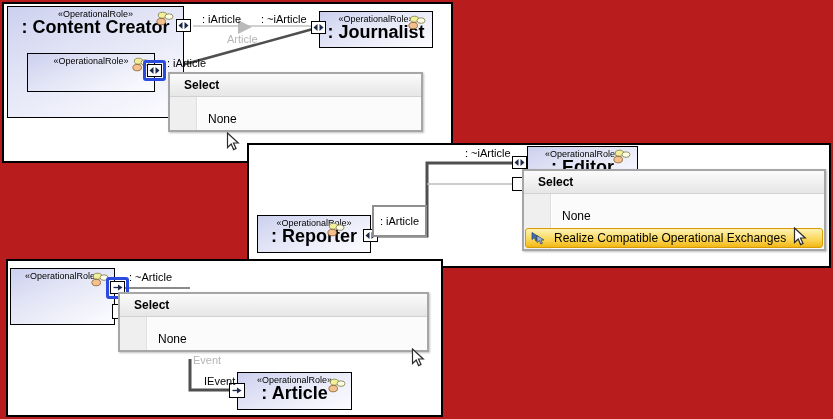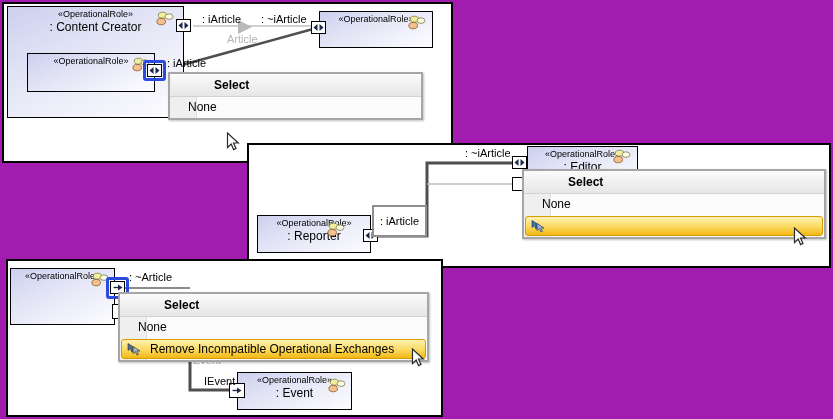--- a/index.html
+++ b/index.html
@@ -1,46 +1,46 @@
 <!DOCTYPE html>
 <html><head>
 <meta charset="utf-8">
 <style>
   html,body{margin:0;padding:0;background:#fff;}
-  .stage{position:relative;width:833px;height:419px;background:#a21caf;overflow:hidden;
+  .stage{position:relative;width:833px;height:419px;background:#b91c1c;overflow:hidden;
          font-family:"Liberation Sans",sans-serif;color:#000;}
   .panel{position:absolute;background:#fff;border:2px solid #000;box-sizing:border-box;}
   .lines{position:absolute;left:0;top:0;width:833px;height:419px;pointer-events:none;}
 
   .rolebox{position:absolute;border:1px solid #000;box-sizing:border-box;text-align:center;
            background:linear-gradient(155deg,#ccd0ee 0%,#e3e5f6 40%,#fdfdff 100%);}
   .stereo{font-size:9px;line-height:11px;margin-top:2px;letter-spacing:0;}
-  .rname{font-size:12px;line-height:14px;font-weight:normal;}
+  .rname{font-size:18px;line-height:14px;font-weight:bold;}
   .ricon{position:absolute;}
 
   .port{position:absolute;width:15px;height:13px;background:#fff;border:1px solid #000;
         box-sizing:border-box;display:flex;align-items:center;justify-content:center;}
   .port.big{width:16px;height:15px;}
   .selring{position:absolute;border:3px solid #2b4bdf;border-radius:3px;box-sizing:border-box;}
 
   .plabel{position:absolute;font-size:11px;line-height:13px;white-space:nowrap;}
   .glabel{position:absolute;font-size:11px;line-height:13px;white-space:nowrap;color:#b5b5b5;}
 
   .wbox{position:absolute;background:#fff;border:2px solid #8f8f8f;box-sizing:border-box;
         display:flex;align-items:center;justify-content:center;font-size:11px;}
 
   .smenu{position:absolute;background:#fbfbfb;border:2px solid #a6a6a6;box-sizing:border-box;
          box-shadow:1px 1px 2px rgba(0,0,0,.25);}
   .gutterbg{position:absolute;left:0;top:0;bottom:0;width:26px;background:#efefef;}
   .gutterline{position:absolute;left:26px;top:0;bottom:0;width:1px;background:#dedede;
               box-shadow:1px 0 0 #fff;}
   .mhead{position:relative;height:22px;line-height:22px;font-size:12px;font-weight:bold;
-         padding-left:44px;background:linear-gradient(#fbfbfb,#e6e6e6);
+         padding-left:14px;background:linear-gradient(#fbfbfb,#e6e6e6);
          border-bottom:1px solid #d2d2d2;}
-  .mitem{position:relative;height:21px;line-height:21px;font-size:12px;padding-left:18px;}
+  .mitem{position:relative;height:21px;line-height:21px;font-size:12px;padding-left:38px;margin-top:12px;}
   .mhl{position:relative;height:18px;line-height:18px;font-size:12px;margin:1px;
        padding-left:28px;border:1px solid #d89c00;border-radius:3px;box-sizing:content-box;
        background:linear-gradient(#fdf2b3,#fbd95e 55%,#f2b814);}
   .micon{position:absolute;left:5px;top:3px;}
 
   .cursor{position:absolute;}
 </style>
 </head>
 <body>
 
@@ -68,20 +68,21 @@
     <div class="stereo">«OperationalRole»</div>
     <svg class="ricon" style="right:3px;top:3px;" width="19" height="15">
       <ellipse cx="6.5" cy="4.2" rx="4.2" ry="3" fill="#f2ef9a" stroke="#7a7a4a" stroke-width="0.8"></ellipse>
       <ellipse cx="13" cy="5.6" rx="4" ry="2.8" fill="#fdfbe3" stroke="#7a7a4a" stroke-width="0.8"></ellipse>
       <ellipse cx="5.2" cy="10.6" rx="4.3" ry="3.2" fill="#f3c08e" stroke="#8a5a2a" stroke-width="0.8"></ellipse>
     </svg>
   </div>
 
   <div class="rolebox" style="left:319px;top:11px;width:114px;height:37px;">
     <div class="stereo">«OperationalRole»</div>
+    <div class="rname">: Journalist</div>
     <svg class="ricon" style="right:5px;top:3px;" width="19" height="15">
       <ellipse cx="6.5" cy="4.2" rx="4.2" ry="3" fill="#f2ef9a" stroke="#7a7a4a" stroke-width="0.8"></ellipse>
       <ellipse cx="13" cy="5.6" rx="4" ry="2.8" fill="#fdfbe3" stroke="#7a7a4a" stroke-width="0.8"></ellipse>
       <ellipse cx="5.2" cy="10.6" rx="4.3" ry="3.2" fill="#f3c08e" stroke="#8a5a2a" stroke-width="0.8"></ellipse>
     </svg>
   </div>
 
   <div class="port" style="left:176px;top:19px;">
     <svg width="11" height="7">
       <path d="M4.5 0 L0.5 3.5 L4.5 7 Z" fill="#1c2749"></path>
@@ -167,20 +168,21 @@
   <div class="smenu" style="left:522px;top:169px;width:304px;">
     <div class="gutterbg"></div>
     <div class="gutterline"></div>
     <div class="mhead">Select</div>
     <div class="mitem">None</div>
     <div class="mhl">
       <svg class="micon" width="16" height="13">
         <path d="M1 0.5 L1 7.5 L3.4 5.6 L4.8 9 L6.4 8.3 L5 5 L8 5 Z" fill="#3e6cb5" stroke="#24406e" stroke-width="0.7"></path>
         <path d="M6 3.5 L6 10.5 L8.4 8.6 L9.8 12 L11.4 11.3 L10 8 L13 8 Z" fill="#9fb6d8" stroke="#24406e" stroke-width="0.7"></path>
       </svg>
+      <span>Realize Compatible Operational Exchanges</span>
     </div>
   </div>
 
   <svg class="cursor" style="left:793px;top:227px;" width="16" height="22">
     <path d="M1.5 1 L1.5 15.5 L5.2 12 L7.6 17.6 L10 16.5 L7.5 11 L12.3 11 Z" fill="#fff" stroke="#2b2b2b" stroke-width="1.2"></path>
   </svg>
 
   <div class="panel" style="left:6px;top:259px;width:437px;height:158px;"></div>
 
   <svg class="lines">
@@ -208,32 +210,25 @@
   </div>
   <div class="port" style="left:112px;top:304px;width:15px;height:15px;"></div>
 
   <div class="plabel" style="left:129px;top:271px;">: ~Article</div>
 
   <div class="smenu" style="left:118px;top:292px;width:311px;">
     <div class="gutterbg"></div>
     <div class="gutterline"></div>
     <div class="mhead">Select</div>
     <div class="mitem">None</div>
-    <div class="mhl">
-      <svg class="micon" width="16" height="13">
-        <path d="M1 0.5 L1 7.5 L3.4 5.6 L4.8 9 L6.4 8.3 L5 5 L8 5 Z" fill="#5a6a85" stroke="#2c3a52" stroke-width="0.7"></path>
-        <path d="M6 3.5 L6 10.5 L8.4 8.6 L9.8 12 L11.4 11.3 L10 8 L13 8 Z" fill="#aab4c4" stroke="#2c3a52" stroke-width="0.7"></path>
-      </svg>
-      <span>Remove Incompatible Operational Exchanges</span>
-    </div>
   </div>
 
   <div class="rolebox" style="left:237px;top:372px;width:115px;height:38px;">
     <div class="stereo">«OperationalRole»</div>
-    <div class="rname">: Event</div>
+    <div class="rname">: Article</div>
     <svg class="ricon" style="right:4px;top:5px;" width="19" height="15">
       <ellipse cx="6.5" cy="4.2" rx="4.2" ry="3" fill="#f2ef9a" stroke="#7a7a4a" stroke-width="0.8"></ellipse>
       <ellipse cx="13" cy="5.6" rx="4" ry="2.8" fill="#fdfbe3" stroke="#7a7a4a" stroke-width="0.8"></ellipse>
       <ellipse cx="5.2" cy="10.6" rx="4.3" ry="3.2" fill="#f3c08e" stroke="#8a5a2a" stroke-width="0.8"></ellipse>
     </svg>
   </div>
 
   <div class="port big" style="left:229px;top:383px;">
     <svg width="10" height="7">
       <line x1="0.5" y1="3.5" x2="6" y2="3.5" stroke="#1c2749" stroke-width="1.3"></line>

